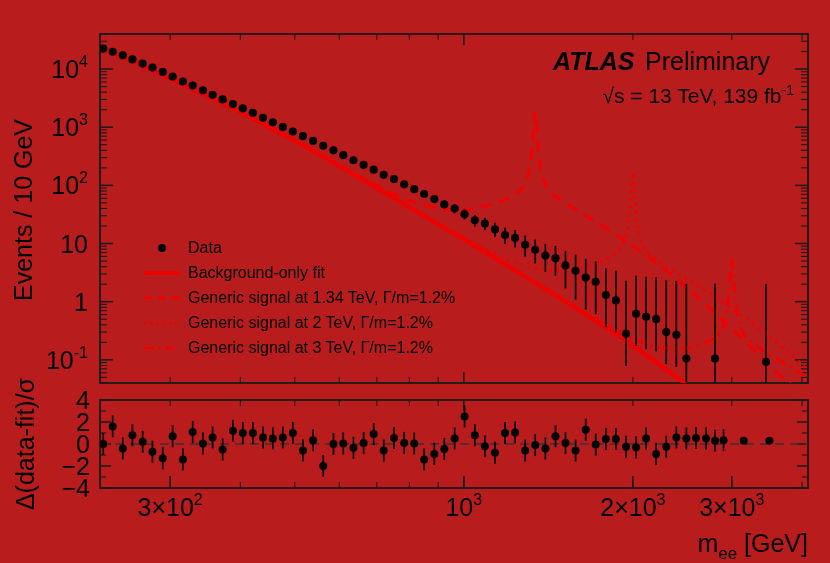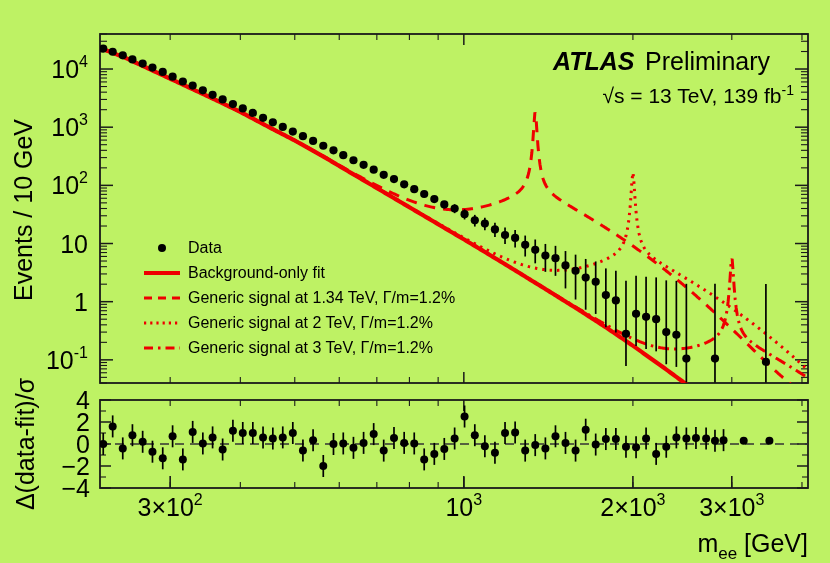--- a/index.html
+++ b/index.html
@@ -4,21 +4,21 @@
 <style>
   html, body {
     margin: 0;
     padding: 0;
     background: #ffffff;
   }
   #root {
     position: relative;
     width: 830px;
     height: 563px;
-    background: #bef264;
+    background: #b91c1c;
     font-family: "Liberation Sans", sans-serif;
     overflow: hidden;
   }
   svg { display: block; }
   .tick-label {
     font-family: "Liberation Sans", sans-serif;
     font-size: 25px;
     fill: #000000;
   }
   .axis-title {

